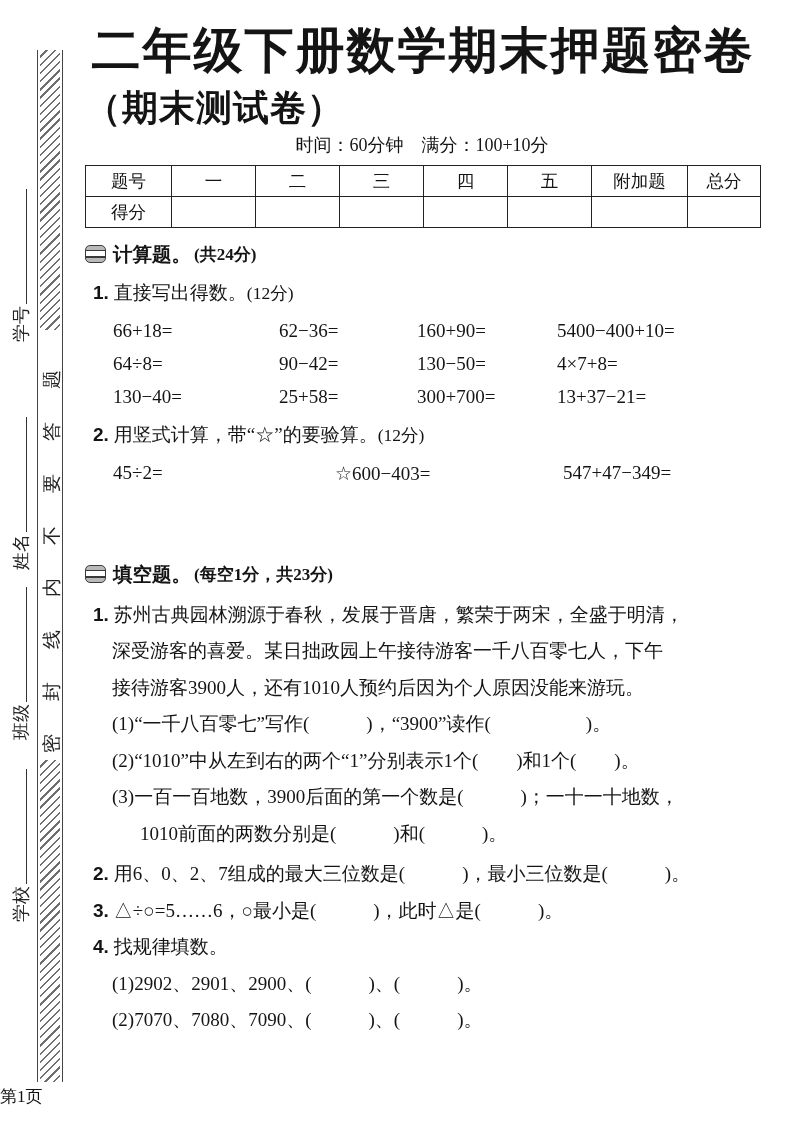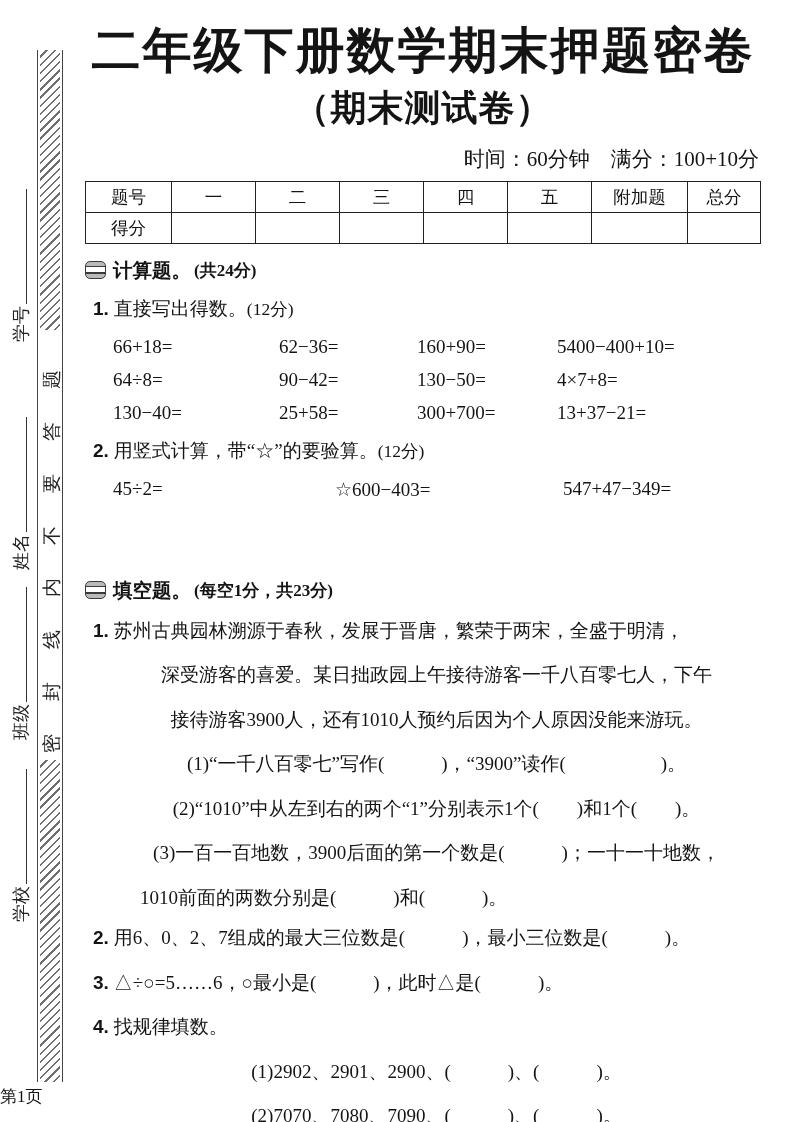--- a/index.html
+++ b/index.html
@@ -18,22 +18,22 @@
              white-space:nowrap;color:#222;font-family:"Liberation Serif",serif;}
 
   .side-field{position:absolute;width:200px;height:22px;left:-80px;transform:rotate(-90deg);
               white-space:nowrap;font-size:18px;color:#222;}
   .sf-line{display:inline-block;width:115px;height:13px;border-bottom:1.5px solid #333;margin-left:2px;}
 
   
   .content{position:absolute;left:85px;top:0;width:676px;}
   .title{margin-top:24px;font-size:49px;font-weight:bold;text-align:center;line-height:1.1;
          letter-spacing:2px;}
-  .subtitle{margin-top:6px;font-size:36px;text-align:center;font-weight:600;letter-spacing:1px;}
-  .meta{margin-top:12px;text-align:right;font-size:21px;padding-right:2px;}
+  .subtitle{margin-top:6px;font-size:36px;font-weight:600;letter-spacing:1px;}
+  .meta{text-align:center;font-size:18px;padding-right:2px;}
 
   table.score{width:100%;border-collapse:collapse;margin-top:8px;table-layout:fixed;}
   table.score td{border:1.7px solid #222;height:30px;text-align:center;font-size:17.5px;padding:0;margin-top:38px;}
 
   .sec-head{display:flex;align-items:center;margin-top:13px;}
   .sec-icon{width:19px;height:16px;border:1.8px solid #3a3a3a;border-radius:5px;margin-right:7px;
             background:linear-gradient(to bottom,#b9b9b9 0 3.6px,#3a3a3a 3.6px 5px,#ffffff 5px 10.4px,
                        #3a3a3a 10.4px 11.8px,#b9b9b9 11.8px);}
   .sec-title{font-weight:bold;font-size:19.5px;font-family:"Liberation Sans",sans-serif;}
   .sec-note{font-size:17px;margin-left:3px;font-weight:bold;}
@@ -42,23 +42,23 @@
   .q-num{font-weight:bold;font-family:"Liberation Sans",sans-serif;margin-right:5px;}
   .q-note{font-size:17.5px;}
 
   .calc-grid{display:grid;grid-template-columns:166px 138px 140px 1fr;padding-left:28px;
              row-gap:11px;margin-top:14px;font-size:19px;}
   .calc-row{display:flex;padding-left:28px;margin-top:14px;font-size:19px;}
   .calc-row .p1{width:222px;}
   .calc-row .p2{width:228px;}
 
   .fill-head{margin-top:76px;}
-  .fline{font-size:19px;line-height:36.5px;margin-top:8px;}
+  .fline{font-size:19px;line-height:36.5px;}
   .ml8{margin-left:8px;}
-  .ml27{margin-left:27px;text-align:center;}
+  .ml27{margin-left:27px;}
   .ml55{margin-left:55px;}
 
   .footer{position:absolute;left:0;right:0;bottom:14px;text-align:left;font-size:17px;}
 </style>
 </head>
 <body>
 
 <div class="page">
 
   <div class="side-field" style="top:231px;">

